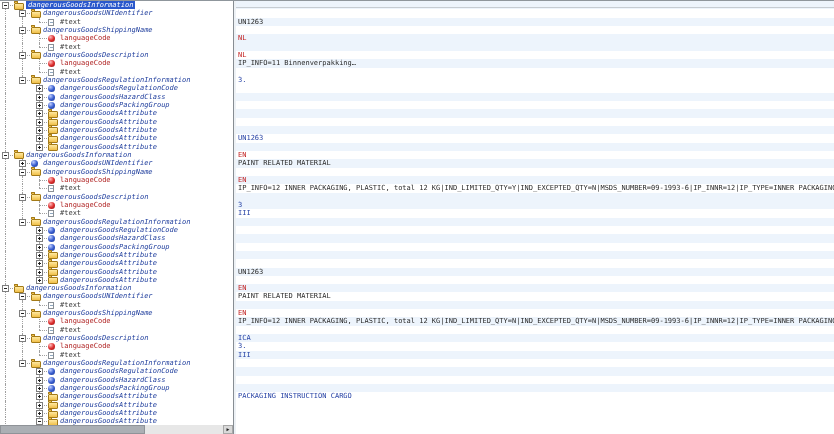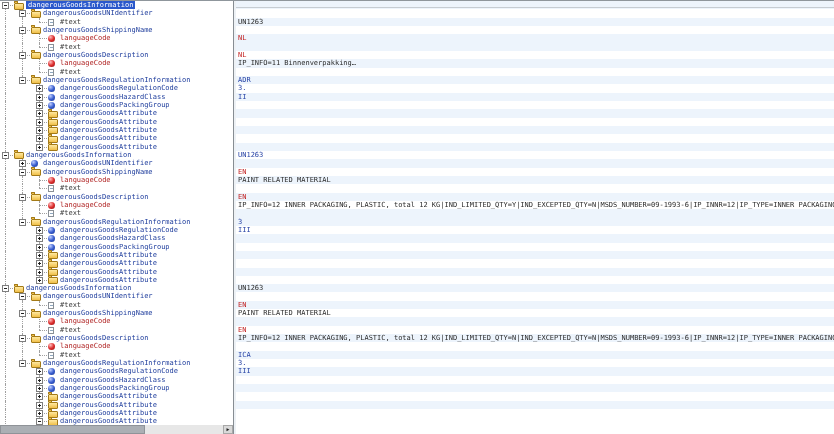--- a/index.html
+++ b/index.html
@@ -25,21 +25,21 @@
   .expbox .v{position:absolute;left:2px;width:1px;top:1px;height:3px;background:#202020;}
   .ic{position:absolute;z-index:2;}
   .ic-folder{width:10px;height:7px;background:linear-gradient(#ffe9a0,#f0bf49);border:1px solid #a37a17;border-radius:1px;box-sizing:border-box;}
   .ic-folder i{position:absolute;left:-1px;top:-3px;width:4px;height:2px;background:#f0bf49;border:1px solid #a37a17;border-bottom:none;border-radius:1px 1px 0 0;box-sizing:border-box;}
   .ic-ball{width:7px;height:7px;border-radius:50%;}
   .ic-attr{background:radial-gradient(circle at 35% 30%,#ffc0c0,#dd3030 50%,#8e0c0c);}
   .ic-elem{background:radial-gradient(circle at 35% 30%,#c2d0ff,#3a5fd0 50%,#16328c);}
   .ic-text{width:6px;height:7px;background:#fff;border:1px solid #8a9096;box-sizing:border-box;}
   .ic-text i{position:absolute;left:1px;top:2px;width:3px;height:1px;background:#8fa8c0;}
   .lab{position:absolute;top:0;z-index:2;}
-  .lab-element{color:#1d3c9c;}
+  .lab-element{color:#1d3c9c;font-style:italic;}
   .lab-attr{color:#b02424;}
   .lab-text{color:#3a3a3a;}
   .lab.sel{background:#2a58cc;color:#ffffff;padding:0 2px;}
   #hscroll{position:absolute;left:0;top:425px;width:233px;height:9px;background:#e7e7e7;z-index:40;}
   #hscroll .thumb{position:absolute;left:0;top:0;width:145px;height:9px;background:#abafb4;border:1px solid #8f9398;box-sizing:border-box;}
   #hscroll .sbtn{position:absolute;right:0;top:0;width:10px;height:9px;background:#d9d9d9;border:1px solid #a8a8a8;box-sizing:border-box;font-size:5px;line-height:7px;text-align:center;color:#222;}
 </style>
 </head>
 <body>
 
@@ -625,23 +625,21 @@
   <div id="value-pane">
       <div class="vrow stripe"></div>
       <div class="vrow"></div>
       <div class="vrow stripe"><span class="c-black">UN1263</span></div>
       <div class="vrow"></div>
       <div class="vrow stripe"><span class="c-red">NL</span></div>
       <div class="vrow stripe"></div>
       <div class="vrow"><span class="c-red">NL</span></div>
       <div class="vrow stripe"><span class="c-black">IP_INFO=11 Binnenverpakking…</span></div>
       <div class="vrow"></div>
-      <div class="vrow stripe"><span class="c-blue">ADR</span></div>
       <div class="vrow"><span class="c-blue">3.</span></div>
-      <div class="vrow stripe"><span class="c-blue">II</span></div>
       <div class="vrow"></div>
       <div class="vrow stripe"></div>
       <div class="vrow"></div>
       <div class="vrow stripe"></div>
       <div class="vrow"></div>
       <div class="vrow stripe"></div>
       <div class="vrow"><span class="c-blue">UN1263</span></div>
       <div class="vrow stripe"></div>
       <div class="vrow"><span class="c-red">EN</span></div>
       <div class="vrow stripe"><span class="c-black">PAINT RELATED MATERIAL</span></div>
@@ -665,18 +663,19 @@
       <div class="vrow"><span class="c-red">EN</span></div>
       <div class="vrow stripe"><span class="c-black">IP_INFO=12 INNER PACKAGING, PLASTIC, total 12 KG|IND_LIMITED_QTY=N|IND_EXCEPTED_QTY=N|MSDS_NUMBER=09-1993-6|IP_INNR=12|IP_TYPE=INNER PACKAGING,</span></div>
       <div class="vrow"></div>
       <div class="vrow stripe"><span class="c-blue">ICA</span></div>
       <div class="vrow"><span class="c-blue">3.</span></div>
       <div class="vrow stripe"><span class="c-blue">III</span></div>
       <div class="vrow"></div>
       <div class="vrow stripe"></div>
       <div class="vrow"></div>
       <div class="vrow stripe"></div>
+      <div class="vrow"><span class="c-blue">PACKAGING INSTRUCTION CARGO</span></div>
     </div>
   <div id="hscroll">
     <div class="thumb"></div>
     <div class="sbtn">▶</div>
   </div>
 </div>
 
 </body></html>

